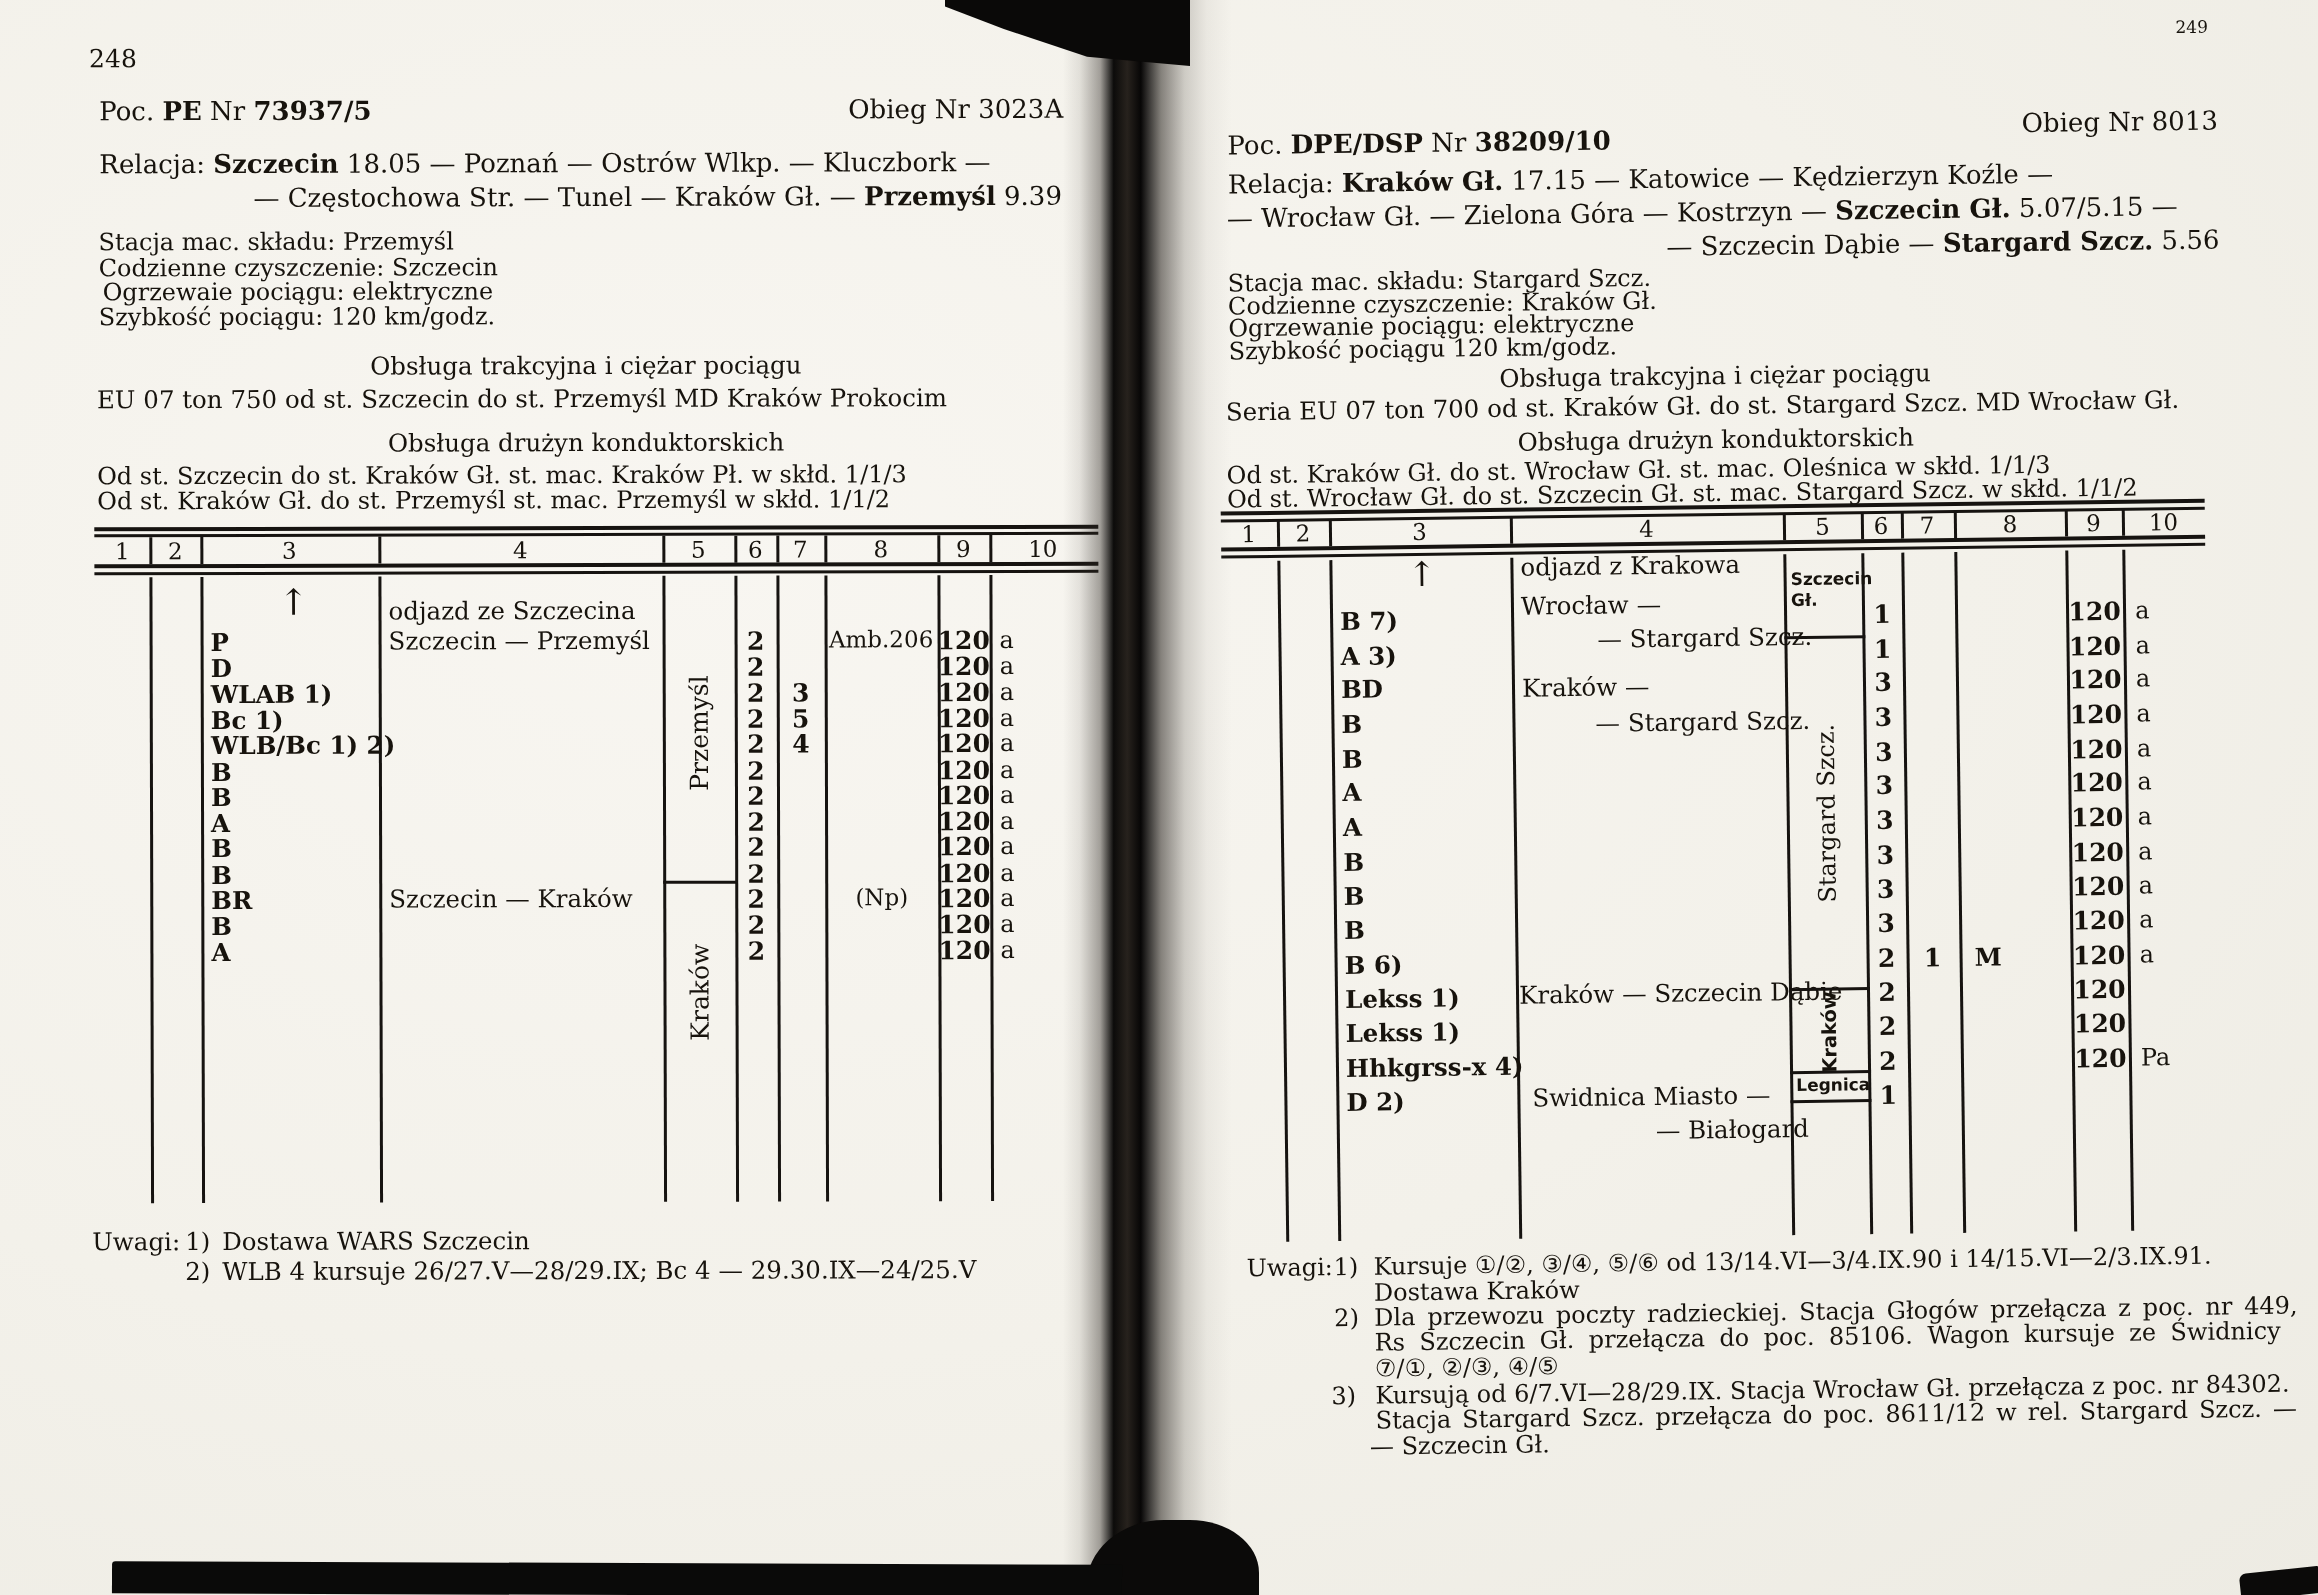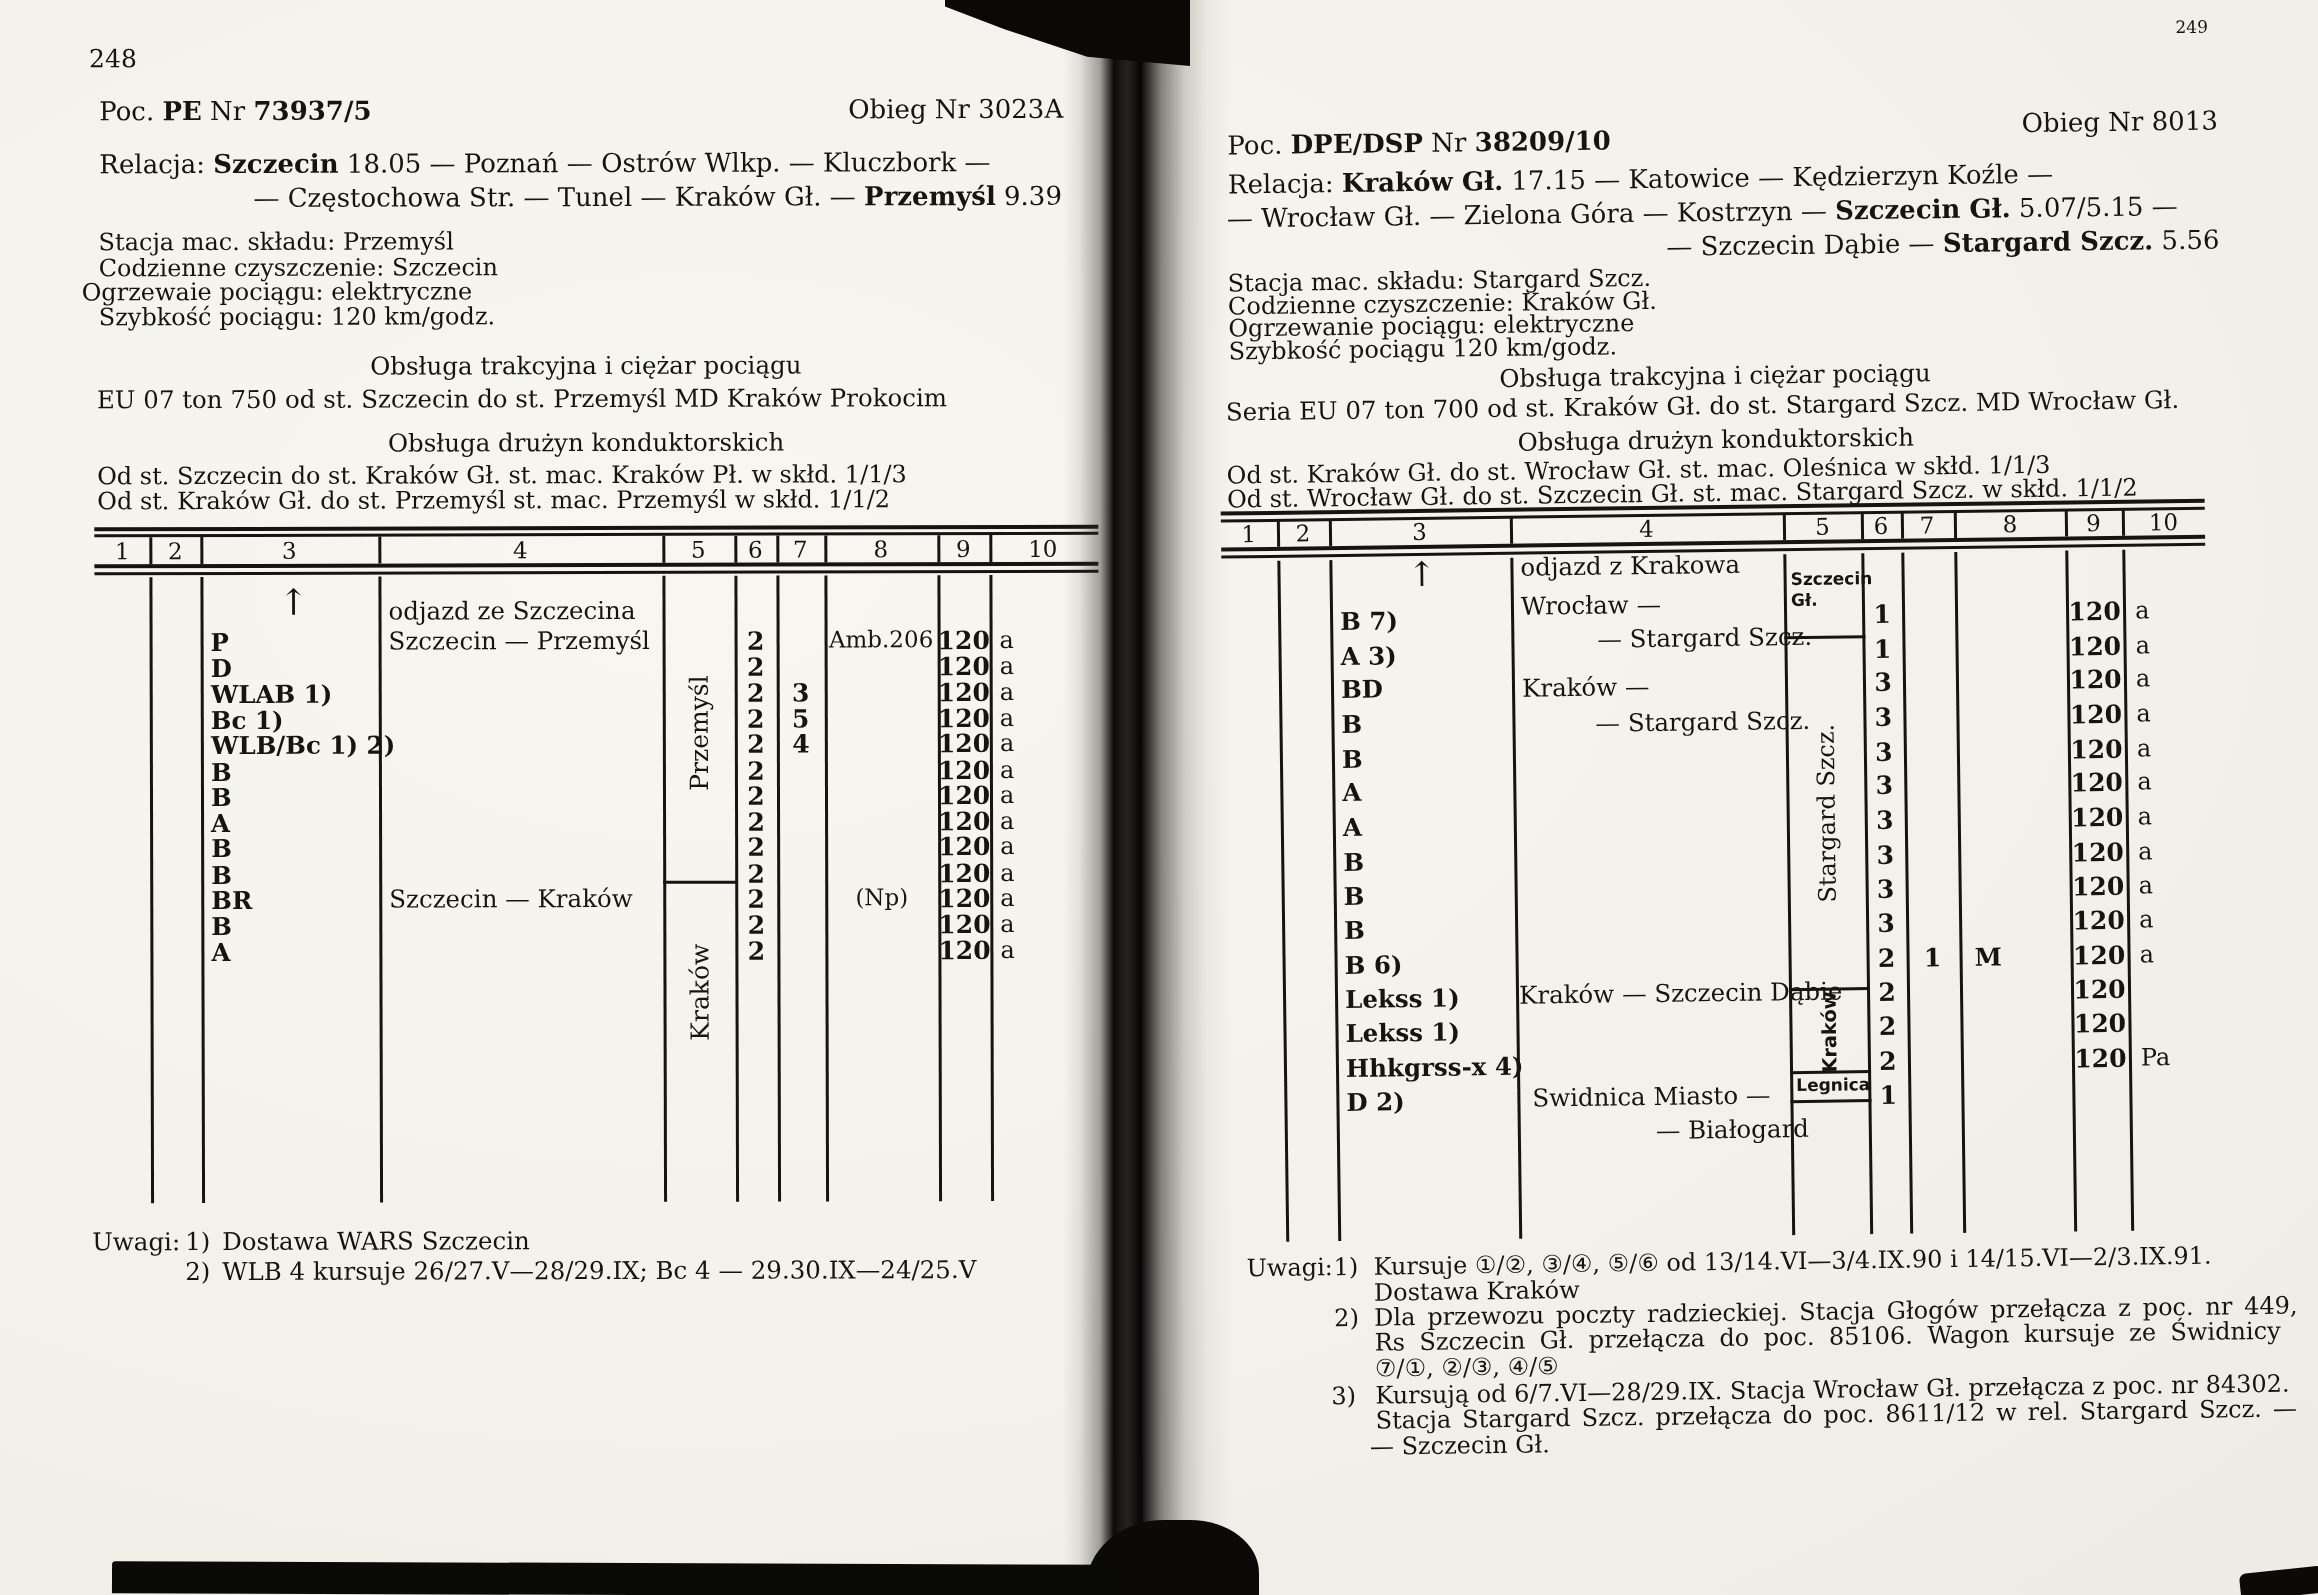--- a/index.html
+++ b/index.html
@@ -57,21 +57,21 @@
     <div class="t" style="left:91px;top:44px;font-size:25px">248</div>
 
     <div class="t" style="left:101px;top:96px;font-size:26px"><span>Poc.</span> <span class="b">PE</span> <span>Nr</span> <span class="b">73937/5</span></div>
     <div class="t" style="left:850px;top:96px;font-size:26px">Obieg Nr 3023A</div>
 
     <div class="t" style="left:101px;top:149px;font-size:26px"><span>Relacja:</span> <span class="b">Szczecin</span> <span>18.05 — Poznań — Ostrów Wlkp. — Kluczbork —</span></div>
     <div class="t" style="left:255px;top:183px;font-size:26px"><span>— Częstochowa Str. — Tunel — Kraków Gł. —</span> <span class="b">Przemyśl</span> <span>9.39</span></div>
 
     <div class="t" style="left:100px;top:228px;font-size:24px">Stacja mac. składu: Przemyśl</div>
     <div class="t" style="left:100px;top:254px;font-size:24px">Codzienne czyszczenie: Szczecin</div>
-    <div class="t" style="left:83px;top:278px;font-size:24px">Ogrzewaie pociągu: elektryczne</div>
+    <div class="t" style="left:104px;top:278px;font-size:24px">Ogrzewaie pociągu: elektryczne</div>
     <div class="t" style="left:100px;top:303px;font-size:24px">Szybkość pociągu: 120 km/godz.</div>
 
     <div class="t c" style="left:101px;top:352px;width:972px;font-size:24.5px">Obsługa trakcyjna i ciężar pociągu</div>
     <div class="t" style="left:98px;top:385px;font-size:24.5px">EU 07 ton 750 od st. Szczecin do st. Przemyśl MD Kraków Prokocim</div>
     <div class="t c" style="left:101px;top:429px;width:972px;font-size:24.5px">Obsługa drużyn konduktorskich</div>
     <div class="t" style="left:98px;top:462px;font-size:24px">Od st. Szczecin do st. Kraków Gł. st. mac. Kraków Pł. w skłd. 1/1/3</div>
     <div class="t" style="left:98px;top:487px;font-size:24px">Od st. Kraków Gł. do st. Przemyśl st. mac. Przemyśl w skłd. 1/1/2</div>
 
     <div id="ltable">
       <div class="hrule" style="left:95px;top:526px;width:1004px;height:4.2px"></div>

